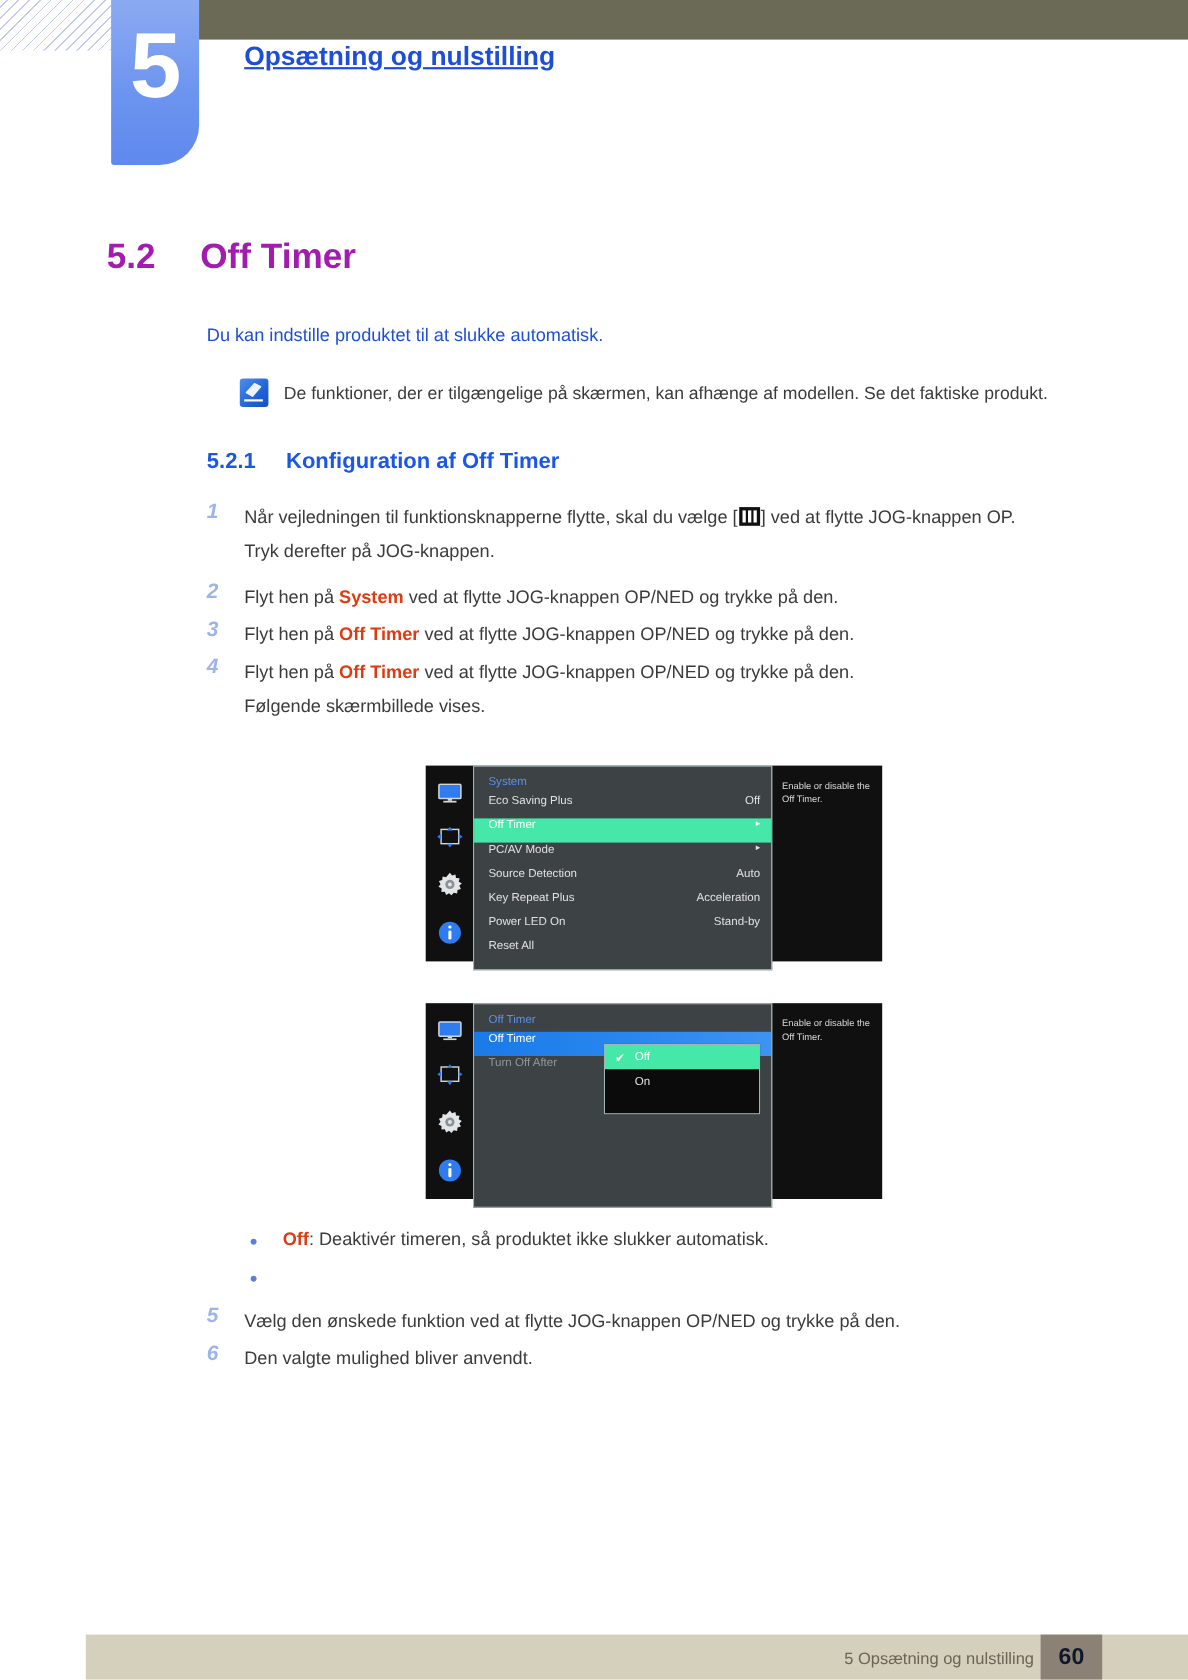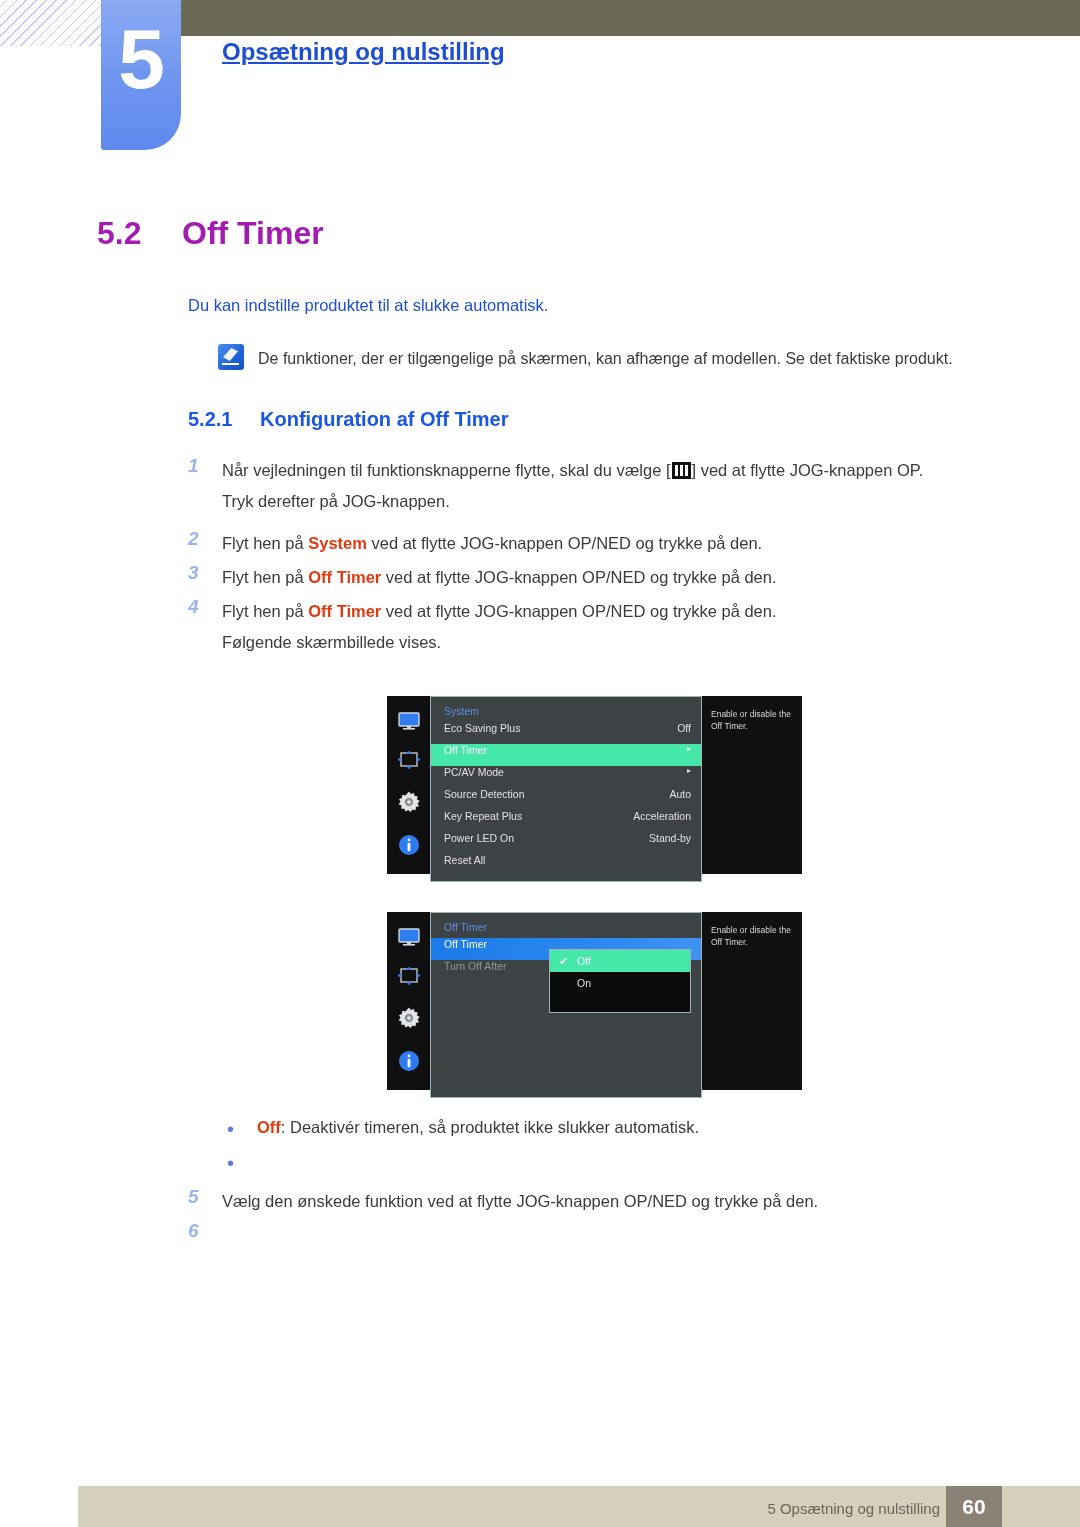--- a/index.html
+++ b/index.html
@@ -255,21 +255,21 @@
     position: absolute;
     right: 140px; bottom: 10px;
     font-size: 15px;
     color: #6b6457;
   }
   .footpage {
     position: absolute;
     right: 78px; bottom: 0;
     width: 56px; height: 41px;
     background: #8b8275;
-    color: #ffffff;
+    color: #0f172a;
     font-size: 21px;
     font-weight: bold;
     display: flex;
     align-items: center;
     justify-content: center;
   }
 </style>
 </head>
 <body>
 
@@ -464,17 +464,18 @@
   <span class="dot">•</span>
 </div>
 
 <div class="step" style="left:188px; top:1186px; width:820px;">
   <span class="sn">5</span>
   <span class="sbody">Vælg den ønskede funktion ved at flytte JOG-knappen OP/NED og trykke på den.</span>
 </div>
 
 <div class="step" style="left:188px; top:1220px; width:820px;">
   <span class="sn">6</span>
+  <span class="sbody">Den valgte mulighed bliver anvendt.</span>
 </div>
 
 <div class="footbar"></div>
 <div class="foottext">5 Opsætning og nulstilling</div>
 <div class="footpage">60</div>
 
 </body></html>

